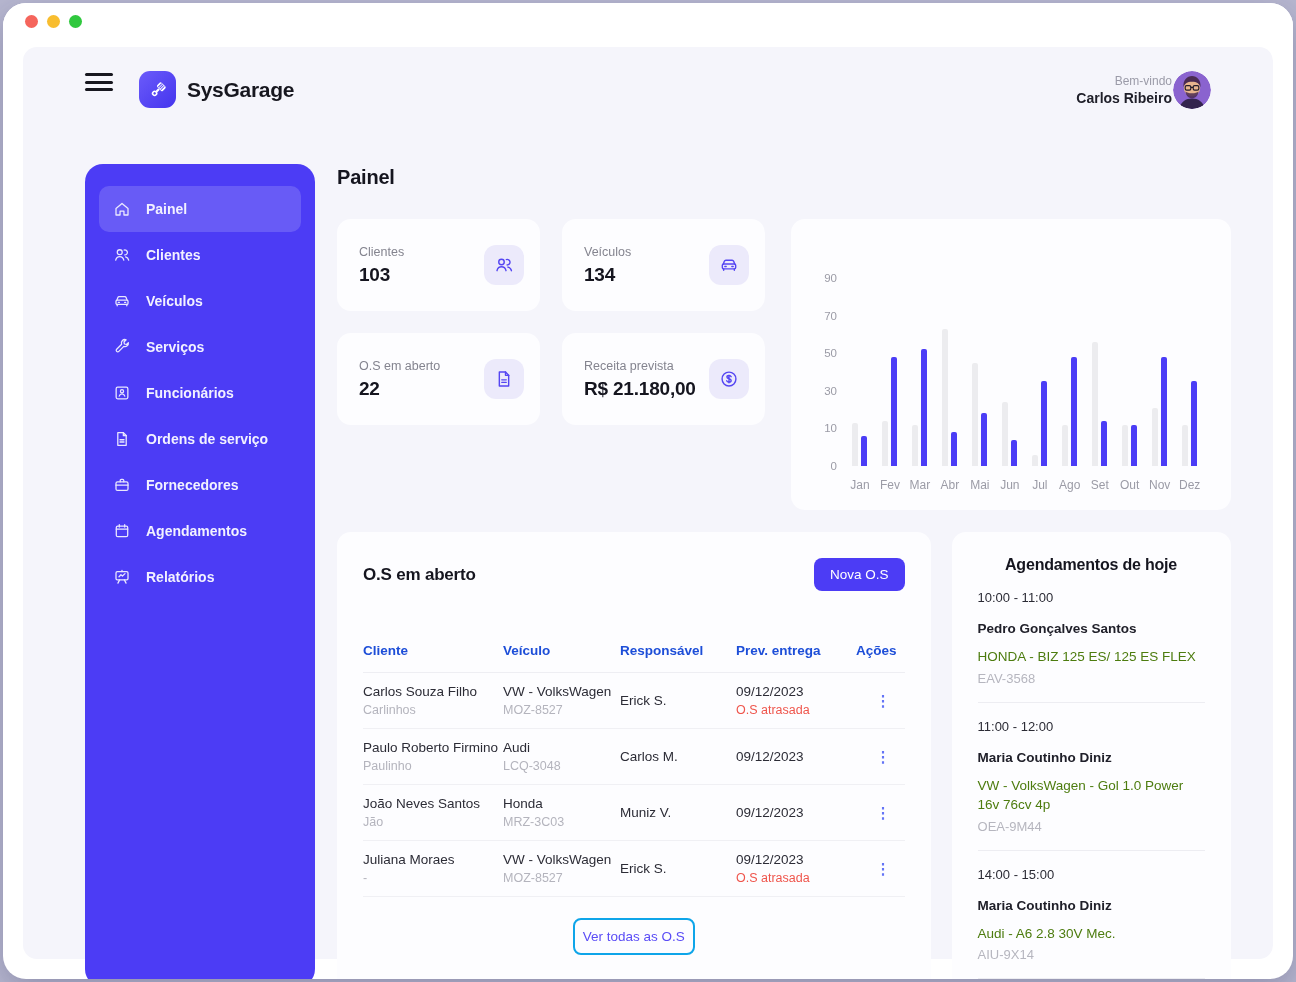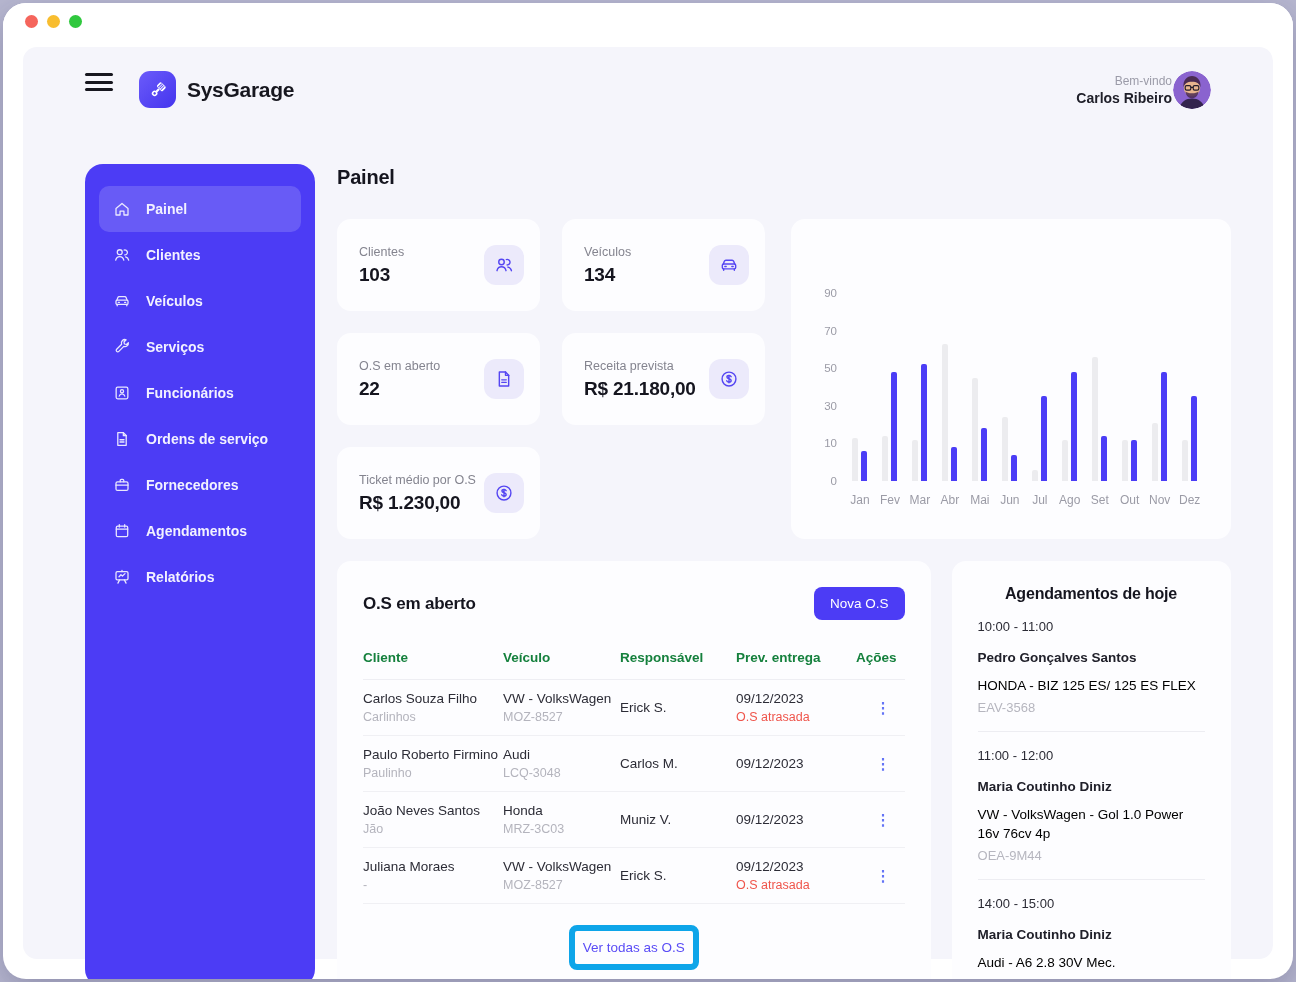--- a/index.html
+++ b/index.html
@@ -39,21 +39,21 @@
   .stats { display:grid; grid-template-columns:1fr 1fr; gap:22px; align-content:start; }
   .card { background:#fdfdff; border-radius:14px; }
   .stat-card { height:92px; display:flex; align-items:center; justify-content:space-between; padding:0 16px 0 22px; }
   .stat-label { font-size:12.5px; color:#84848f; }
   .stat-value { font-size:19px; font-weight:800; color:#15151f; margin-top:5px; letter-spacing:-.2px; }
   .stat-icon { width:40px; height:40px; border-radius:12px; background:#eceafb; color:#5546f2; display:flex; align-items:center; justify-content:center; flex-shrink:0; }
   .stat-icon svg { width:20px; height:20px; }
 
   .chart-card { padding:24px 26px 18px; }
   .chart-title { font-size:15.5px; font-weight:800; letter-spacing:-.2px; color:#17171f; }
-  .chart { display:flex; margin-top:50px; }
+  .chart { display:flex; margin-top:35px; }
   .y-axis { position:relative; width:28px; height:188px; flex-shrink:0; }
   .y-tick { position:absolute; right:8px; font-size:11.5px; color:#9b9ba6; }
   .plot-wrap { flex:1; }
   .plot { position:relative; display:flex; height:188px; align-items:flex-end; }
   .slot { flex:1; display:flex; justify-content:center; align-items:flex-end; gap:3px; height:100%; }
   .bar { width:6px; border-radius:2px 2px 0 0; }
   .x-labels { display:flex; margin-top:12px; }
   .x-labels span { flex:1; text-align:center; font-size:12px; color:#9b9ba6; }
   .legend { position:absolute; left:14px; top:100px; background:#ffffff; border-radius:10px; box-shadow:0 4px 16px rgba(30,30,70,.14); padding:9px 14px; z-index:3; }
   .legend-row { display:flex; align-items:center; gap:8px; white-space:nowrap; }
@@ -62,36 +62,36 @@
   .legend-label { font-size:12.5px; font-weight:700; color:#23232e; }
 
   .grid-bottom { display:grid; grid-template-columns:1fr 279px; gap:21px; margin-top:22px; }
   .table-card { padding:26px; }
   .table-head { display:flex; align-items:center; justify-content:space-between; }
   .section-title { font-size:17px; font-weight:800; letter-spacing:-.2px; color:#15151f; }
   .btn-primary { background:#4c3cf5; color:#fff; border:none; border-radius:8px; font-size:13.5px; padding:9px 16px; cursor:pointer; font-family:inherit; }
   .table { margin-top:30px; }
   .trow { display:grid; grid-template-columns:140px 117px 116px 120px 1fr; align-items:center; }
   .trow.header { padding-bottom:14px; border-bottom:1px solid #eeeef3; }
-  .th { font-size:13.5px; font-weight:600; color:#15803d; }
+  .th { font-size:13.5px; font-weight:600; color:#1d4ed8;margin-top:22px; }
   .th.actions, .td.actions { text-align:right; padding-right:8px; }
   .trow.data { min-height:56px; padding:9px 0; border-bottom:1px solid #f0f0f4; }
   .cell-main { font-size:13.5px; color:#2c2c36; }
   .cell-sub { font-size:12.5px; color:#b4b4bd; margin-top:4px; }
   .late { font-size:12.5px; color:#ef554c; margin-top:4px; }
   .dots { background:none; border:none; color:#6474f6; font-size:15px; font-weight:700; cursor:pointer; line-height:1; padding:4px 6px; }
   .view-all-wrap { display:flex; justify-content:center; margin-top:21px; }
-  .btn-outline { background:transparent; border:6px solid #0ea5e9; color:#5a4cf6; border-radius:8px; font-size:13.5px; padding:9px 8px; cursor:pointer; font-family:inherit; }
+  .btn-outline { background:transparent; border:2px solid #0ea5e9; color:#5a4cf6; border-radius:8px; font-size:13.5px; padding:9px 8px; cursor:pointer; font-family:inherit; }
 
   .schedule-card { padding:24px 26px; }
   .schedule-title { font-size:16px; font-weight:800; text-align:center; letter-spacing:-.2px; color:#15151f; }
   .sched-item { margin-top:16px; }
   .sched-time { font-size:13px; color:#2b2b35; }
   .sched-name { font-size:13.5px; font-weight:700; color:#20202a; margin-top:16px; }
-  .sched-vehicle { font-size:13.5px; color:#000000; margin-top:11px; line-height:1.45; }
+  .sched-vehicle { font-size:13.5px; color:#4d7c0f; margin-top:11px; line-height:1.45; }
   .sched-plate { font-size:13px; color:#b6b6bf; margin-top:4px; }
   .sched-div { border:none; border-top:1px solid #ededf2; margin:16px 0 0; }
 </style>
 </head>
 <body>
 
 <div class="window">
   <div class="chrome">
     <span class="dot red"></span>
     <span class="dot yellow"></span>
@@ -288,32 +288,20 @@
                   <div class="stat-label">Receita prevista</div>
                   <div class="stat-value">R$ 21.180,00</div>
                 </div>
                 <span class="stat-icon">
                   <svg viewBox="0 0 24 24" width="20" height="20" fill="none" stroke="currentColor" stroke-width="1.7" stroke-linecap="round" stroke-linejoin="round">
                     <circle cx="12" cy="12" r="8.3"></circle>
                     <path d="M12 7.4v9.2M14.6 9.2c-.4-1-1.4-1.5-2.6-1.5-1.4 0-2.5.8-2.5 2 0 2.6 5.1 1.5 5.1 4.1 0 1.2-1.2 2-2.6 2-1.3 0-2.4-.6-2.8-1.6"></path>
                   </svg>
                 </span>
               </div>
-              <div class="card stat-card">
-                <div>
-                  <div class="stat-label">Ticket médio por O.S</div>
-                  <div class="stat-value">R$ 1.230,00</div>
-                </div>
-                <span class="stat-icon">
-                  <svg viewBox="0 0 24 24" width="20" height="20" fill="none" stroke="currentColor" stroke-width="1.7" stroke-linecap="round" stroke-linejoin="round">
-                    <circle cx="12" cy="12" r="8.3"></circle>
-                    <path d="M12 7.4v9.2M14.6 9.2c-.4-1-1.4-1.5-2.6-1.5-1.4 0-2.5.8-2.5 2 0 2.6 5.1 1.5 5.1 4.1 0 1.2-1.2 2-2.6 2-1.3 0-2.4-.6-2.8-1.6"></path>
-                  </svg>
-                </span>
-              </div>
             </div>
 
           <section class="card chart-card">
             <div class="chart" id="chart">
                 <div class="y-axis">
                   <span class="y-tick" style="top: -6px;">90</span>
                   <span class="y-tick" style="top: 31.6px;">70</span>
                   <span class="y-tick" style="top: 69.2px;">50</span>
                   <span class="y-tick" style="top: 106.8px;">30</span>
                   <span class="y-tick" style="top: 144.4px;">10</span>

